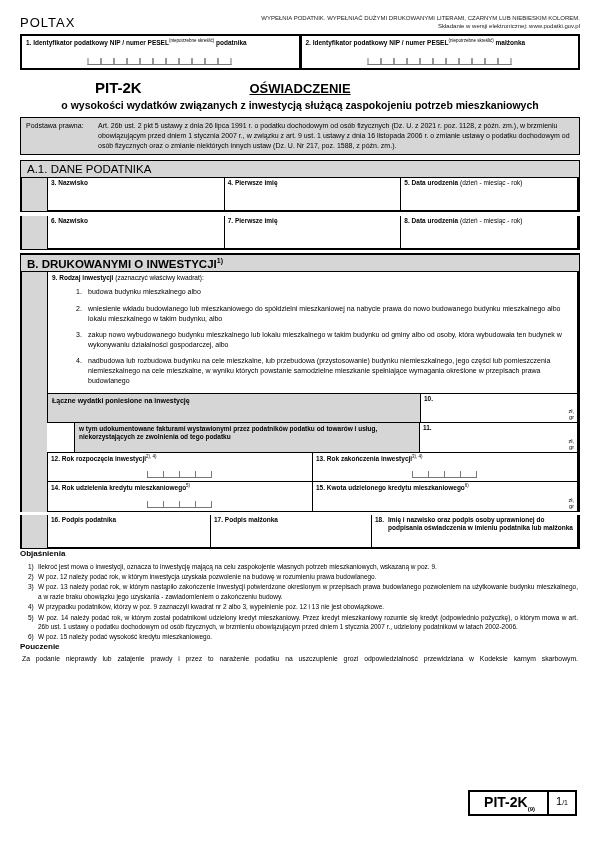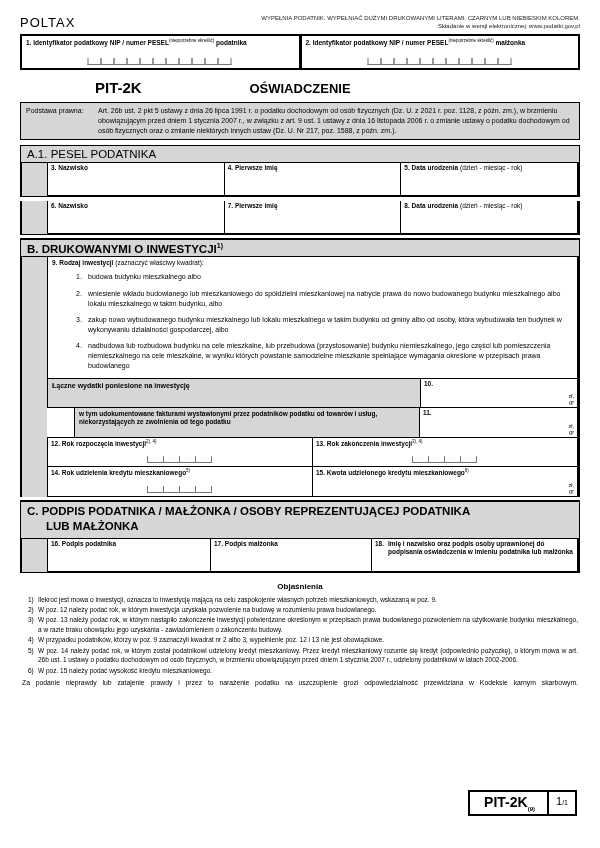--- a/index.html
+++ b/index.html
@@ -18,21 +18,21 @@
   .id-box + .id-box { border-left:1px solid #000; }
   .id-label { font-size:6.5px; font-weight:bold; }
   .id-label sup { font-weight:normal; font-size:4.5px; }
   .comb { display:flex; position:absolute; bottom:3px; left:50%; transform:translateX(-50%); }
   .comb i { display:block; width:14px; height:7px; border-left:1px solid #777; border-right:1px solid #777; border-bottom:1px solid #777; margin-left:-1px; }
   .comb.year i { width:17px; }
 
   
   .title-row { position:relative; margin-top:9px; height:17px; text-align:center; }
   .form-code { position:absolute; left:75px; top:0; font-size:15px; font-weight:bold; }
-  .main-title { font-size:13px; font-weight:bold; }
+  .main-title { font-size:13px; font-weight:bold;text-decoration:underline; }
   .subtitle { text-align:center; font-size:10.5px; font-weight:bold; margin-top:3px; }
 
   
   .legal { border:1.5px solid #000; background:#d6d6d6; margin-top:6px; padding:3px 5px; display:flex; font-size:7px; line-height:1.4; }
   .legal-label { flex:0 0 72px; }
   .legal-text { flex:1; }
 
   
   .gap2 { height:2px; } .gap3 { height:3px; } .gap4 { height:4px; }
   .bar { border:1px solid #000; background:#d6d6d6; font-size:11.5px; padding:2px 6px; }
@@ -66,21 +66,21 @@
   .ycell + .ycell { margin-left:-1px; }
   .ycell sup, .brow sup { font-size:4.5px; font-weight:normal; }
 
   
   .crow { height:34px; }
   .crow .fbox.wide { line-height:1.35; }
   .hang { display:flex; }
   .hang .n { flex:0 0 13px; }
 
   
-  .expl-title, .warn-title { text-align:center; font-size:8px; font-weight:bold; margin-top:9px; }
+  .expl-title, .warn-title { font-size:8px; font-weight:bold; }
   .fn { display:flex; font-size:6.5px; line-height:1.45; margin-top:1px; }
   .fn-num { flex:0 0 18px; padding-left:8px; }
   .fn-text { flex:1; text-align:justify; padding-right:2px; }
   .expl-list { margin-top:4px; }
   .warn-text { font-size:6.8px; margin-top:4px; text-align:justify; text-align-last:justify; padding:0 2px; }
 
   
   .footer-box { position:absolute; right:23px; top:790px; display:flex; border:2px solid #000; background:#fff; }
   .footer-code { padding:2px 12px 2px 14px; font-size:14px; font-weight:bold; }
   .footer-code sub { font-size:6px; font-weight:bold; }
@@ -132,30 +132,31 @@
           <i></i>
           <i></i>
         </div>
     </div>
   </div>
 
   <div class="title-row">
     <span class="form-code">PIT-2K</span>
     <span class="main-title">OŚWIADCZENIE</span>
   </div>
+  <div class="subtitle">o wysokości wydatków związanych z inwestycją służącą zaspokojeniu potrzeb mieszkaniowych</div>
 
   <div class="legal">
     <span class="legal-label">Podstawa prawna:</span>
     <div class="legal-text">Art. 26b ust. 2 pkt 5 ustawy z dnia 26 lipca 1991 r. o podatku dochodowym od osób fizycznych (Dz. U. z 2021 r. poz. 1128, z późn. zm.), w brzmieniu obowiązującym przed dniem 1 stycznia 2007 r., w związku z art. 9 ust. 1 ustawy z dnia 16 listopada 2006 r. o zmianie ustawy o podatku dochodowym od osób fizycznych oraz o zmianie niektórych innych ustaw (Dz. U. Nr 217, poz. 1588, z późn. zm.).</div>
   </div>
 
   <div class="gap3"></div>
 
   <div class="gap2"></div>
-  <div class="bar">A.1. PESEL PODATNIKA</div>
+  <div class="bar">A.1. DANE PODATNIKA</div>
   <div class="fields-row">
     <div class="fbox"><b>3.</b><b> Nazwisko</b></div>
     <div class="fbox"><b>4.</b><b> Pierwsze imię</b></div>
     <div class="fbox"><b>5.</b><b> Data urodzenia </b><span class="hint">(dzień - miesiąc - rok)</span></div>
   </div>
   <div class="gap4"></div>
   <div class="fields-row">
     <div class="fbox"><b>6.</b><b> Nazwisko</b></div>
     <div class="fbox"><b>7.</b><b> Pierwsze imię</b></div>
     <div class="fbox"><b>8.</b><b> Data urodzenia </b><span class="hint">(dzień - miesiąc - rok)</span></div>
@@ -232,24 +233,20 @@
         </div>
     </div>
     <div class="ycell" style="flex:1;">
       <span>15.</span><span> Kwota udzielonego kredytu mieszkaniowego</span><sup>6)</sup>
       <span class="currency"><span>zł,</span><br><span>gr</span></span>
     </div>
   </div>
 
   <div class="gap3"></div>
 
-  <div class="bar bold major two-line">
-    <span>C. PODPIS PODATNIKA / MAŁŻONKA / OSOBY REPREZENTUJĄCEJ PODATNIKA</span>
-    <span class="indent2">LUB MAŁŻONKA</span>
-  </div>
   <div class="fields-row crow">
     <div class="fbox" style="flex:0 0 164px;"><b>16.</b><b> Podpis podatnika</b></div>
     <div class="fbox" style="flex:0 0 162px;"><b>17.</b><b> Podpis małżonka</b></div>
     <div class="fbox wide" style="flex:1;">
       <span class="hang">
           <b class="n">18.</b>
           <b> Imię i nazwisko oraz podpis osoby uprawnionej do podpisania oświadczenia w imieniu podatnika lub małżonka</b>
         </span>
     </div>
   </div>
@@ -275,20 +272,21 @@
     <div class="fn">
         <span class="fn-num">5)</span>
         <span class="fn-text">W poz. 14 należy podać rok, w którym został podatnikowi udzielony kredyt mieszkaniowy. Przez kredyt mieszkaniowy rozumie się kredyt (odpowiednio pożyczkę), o którym mowa w art. 26b ust. 1 ustawy o podatku dochodowym od osób fizycznych, w brzmieniu obowiązującym przed dniem 1 stycznia 2007 r., udzielony podatnikowi w latach 2002-2006.</span>
       </div>
     <div class="fn">
         <span class="fn-num">6)</span>
         <span class="fn-text">W poz. 15 należy podać wysokość kredytu mieszkaniowego.</span>
       </div>
   </div>
 
+  <div class="warn-title">Pouczenie</div>
   <div class="warn-text">Za podanie nieprawdy lub zatajenie prawdy i przez to narażenie podatku na uszczuplenie grozi odpowiedzialność przewidziana w Kodeksie karnym skarbowym.</div>
 
   <div class="footer-box">
     <div class="footer-code"><span>PIT-2K</span><sub>(9)</sub></div>
     <div class="footer-page"><span>1</span><span class="small">/1</span></div>
   </div>
 
 </div>
 
 </body></html>

